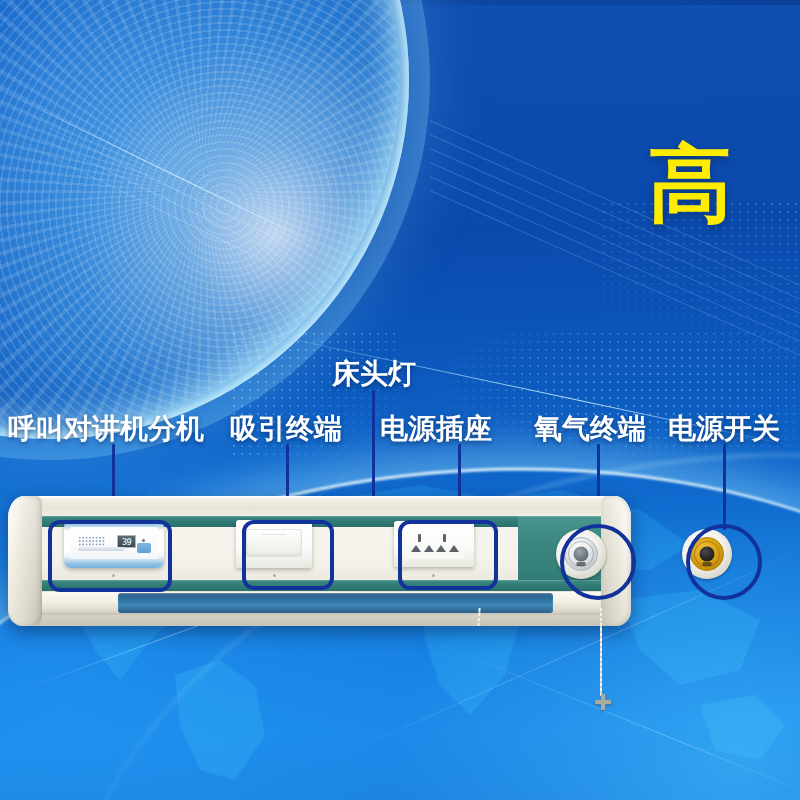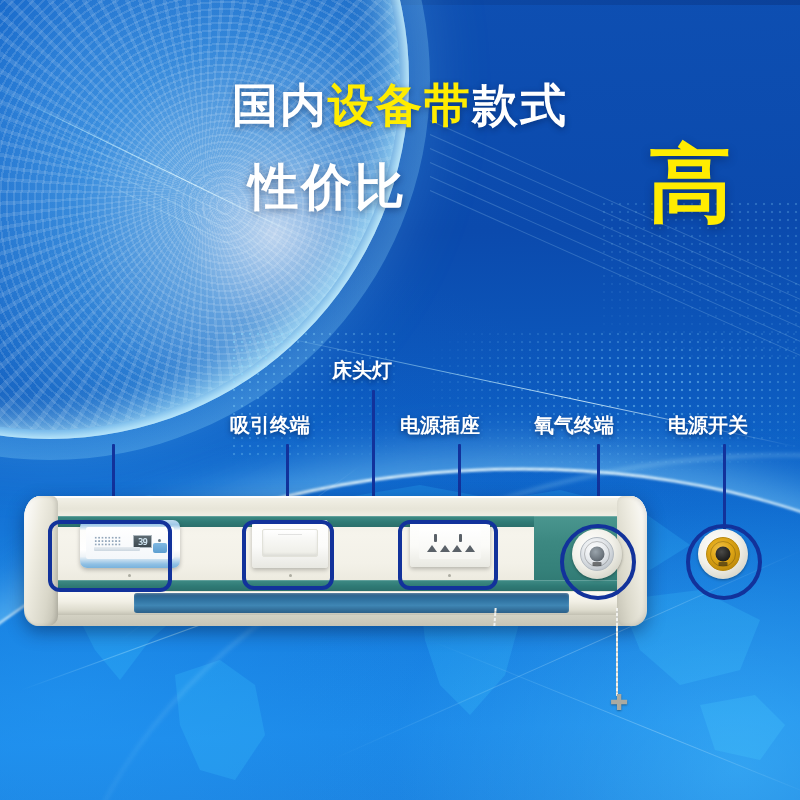--- a/index.html
+++ b/index.html
@@ -179,21 +179,21 @@
     color: #ffec00;
     line-height: 1;
     text-shadow: 0 3px 10px rgba(0,25,70,0.45);
   }
 
   
   .label {
     position: absolute;
     color: #ffffff;
     font-weight: 700;
-    font-size: 20px;
+    font-size: 28px;
     line-height: 1;
     white-space: nowrap;
     text-shadow: 0 2px 5px rgba(0,25,70,0.55);
   }
 
   .leader {
     position: absolute;
     width: 3px;
     background: #12329b;
     border-radius: 1px;
@@ -207,21 +207,21 @@
   }
   .hl-circle {
     position: absolute;
     border: 4px solid #12329b;
     border-radius: 50%;
   }
 
   
   #panel {
     position: absolute;
-    left: 24px; top: 496px;
+    left: 8px; top: 496px;
     width: 623px; height: 130px;
   }
   .panel-body {
     position: absolute; inset: 0;
     border-radius: 16px 16px 14px 14px / 22px 22px 16px 16px;
     background:
       linear-gradient(180deg,
         #f3f2ea 0%, #eceade 6%,
         #e7e5d8 10%,
         #f1efe6 16%,
@@ -478,33 +478,26 @@
   </div>
 
   <div class="sweep"></div>
   <div class="sweep2"></div>
 
   <div class="dots d1"></div>
   <div class="dots d2"></div>
   <div class="dots d3"></div>
   <div class="dots d4"></div>
 
-  <div class="headline">
-    <div class="hl-line1">
-      <span class="hl-w">国内</span><span class="hl-y">设备带</span><span class="hl-w">款式</span>
-    </div>
-    <div class="hl-line2wrap">
-      <span class="hl-line2">性价比</span>
-    </div>
-  </div>
   <div class="hl-big">高</div>
 
+  <div class="label" style="left:8px;  top:415px;">呼叫对讲机分机</div>
   <div class="label" style="left:230px; top:415px;">吸引终端</div>
   <div class="label" style="left:332px; top:360px;">床头灯</div>
-  <div class="label" style="left:400px; top:415px;">电源插座</div>
+  <div class="label" style="left:380px; top:415px;">电源插座</div>
   <div class="label" style="left:534px; top:415px;text-align:right;">氧气终端</div>
   <div class="label" style="left:668px; top:415px;">电源开关</div>
 
   <div class="leader" style="left:112px; top:444px; height:76px;"></div>
   <div class="leader" style="left:286px; top:444px; height:78px;"></div>
   <div class="leader" style="left:372px; top:390px; height:215px;"></div>
   <div class="leader" style="left:458px; top:444px; height:78px;"></div>
   <div class="leader" style="left:597px; top:444px; height:86px;"></div>
   <div class="leader" style="left:723px; top:444px; height:86px;"></div>
 

